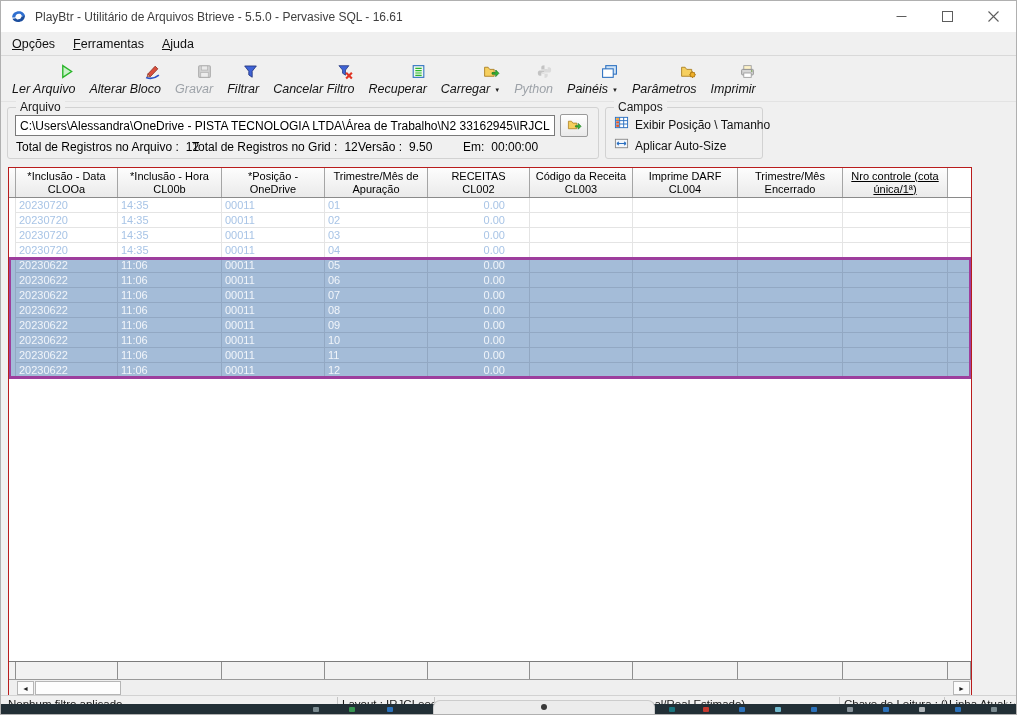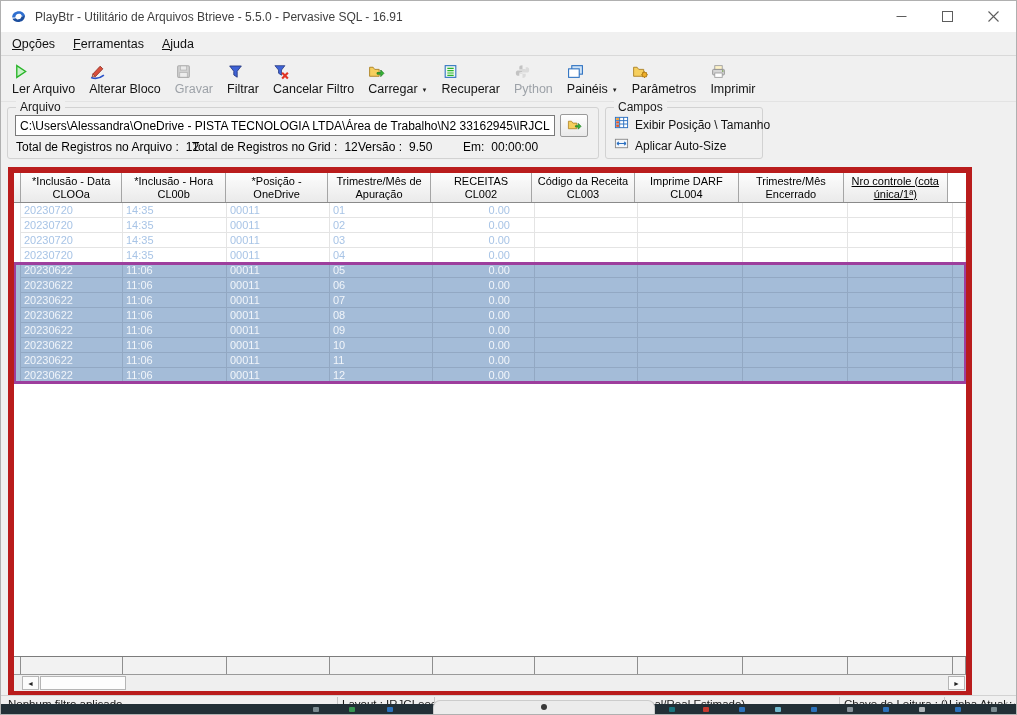--- a/index.html
+++ b/index.html
@@ -17,22 +17,22 @@
 
   
   .menubar { height:24px; background:#f0f0f0; display:flex; align-items:center;
     border-bottom:1px solid #d9d9d9; padding-left:2px; }
   .menu-item { display:block; font-size:12.5px; color:#111; padding:3px 9px; }
   .menu-item::first-letter { text-decoration:underline; }
 
   
   .toolbar { height:46px; background:#f0f0f0; display:flex; align-items:stretch;
     padding:1px 0 1px 4px; border-bottom:1px solid #e3e3e3; }
-  .tb-btn { display:flex; flex-direction:column; align-items:flex-start; justify-content:flex-end;
-    padding:2px 7px 4px; }
+  .tb-btn { display:flex; flex-direction:column; align-items:flex-end; justify-content:flex-end;
+    padding:2px 7px 4px;font-style:italic; }
   .tb-icon { height:19px; display:flex; align-items:flex-end; }
   .tb-icon svg { width:17px; height:17px; }
   .tb-label-row { display:flex; align-items:center; margin-top:2px; }
   .tb-label { font-size:12.5px; color:#141414; white-space:nowrap; }
   .caret { font-size:6px; color:#222; margin-left:4px; position:relative; top:1px; }
   .tb-btn.disabled .tb-label { color:#9da2a8; }
   .tb-btn.disabled .tb-icon { filter:grayscale(1); opacity:.75; }
 
   
   .panels-row { position:relative; height:58px; }
@@ -50,21 +50,21 @@
     display:flex; align-items:center; justify-content:center; }
   .folder-btn svg { width:17px; height:15px; }
   .stat { position:absolute; top:32px; font-size:12px; color:#000; white-space:nowrap; }
   .stat .v { margin-left:7px; }
   .campos-btn { position:absolute; left:8px; display:flex; align-items:center; }
   .campos-btn svg { width:15px; height:15px; }
   .campos-btn .c-label { font-size:12px; color:#111; margin-left:6px; white-space:nowrap; }
 
   
   .grid { position:relative; margin:7px 0 0 7px; width:964px; height:530px;
-    border:6px solid #b91c1c; background:#fff; display:flex; flex-direction:column; }
+    border:1px solid #b91c1c; background:#fff; display:flex; flex-direction:column; }
   .g-header { display:flex; height:30px; border-bottom:1px solid #8a8a8a; flex:0 0 auto; }
   .g-h { border-right:1px solid #a5a5a5; background:linear-gradient(#fdfdfd,#eaeaea);
     font-size:11px; line-height:13px; color:#000; text-align:center;
     display:flex; flex-direction:column; justify-content:center; overflow:hidden; white-space:nowrap; }
   .g-h.gutter { background:linear-gradient(#fdfdfd,#eaeaea); }
   .g-h.partial { text-align:left; padding-left:3px;margin-top:48px; }
   .g-body { flex:1 1 auto; overflow:hidden; background:#fff; }
   .g-row { display:flex; height:15px; }
   .g-gutter { width:7px; flex:0 0 auto; border-right:1px solid #e4e4e4; background:#fff; }
   .g-cell { flex:0 0 auto; border-right:1px solid #e4e4e4; border-bottom:1px solid #e4e4e4;
@@ -107,21 +107,21 @@
 
 <div class="window">
 
   <div class="titlebar">
     <span class="app-icon">
       <svg viewBox="0 0 16 16" width="17" height="17">
         <path d="M2 9 C2 5 5 3 8.5 3 C12 3 14 5.5 14.2 8 L11 7.4 C10.8 6 9.9 5.4 8.4 5.4 C6.4 5.4 5 7 5 9 Z" fill="#2f6fd0"></path>
         <path d="M14 7.3 C14 11.2 11 13.2 7.5 13.2 C5 13.2 3 12 2.3 10.2 L5.6 9.6 C6.1 10.6 7.1 10.9 8.1 10.7 C9.6 10.4 10.6 9.4 10.8 7.9 Z" fill="#1c4e9e"></path>
       </svg>
     </span>
-    <span class="title-text">PlayBtr - Utilitário de Arquivos Btrieve - 5.5.0 - Pervasive SQL - 16.91</span>
+    <span class="title-text">PlayBtr - Utilitário de Arquivos Btrieve - 5.5.0 - Pervasive SQL - 16.61</span>
     <div class="win-controls">
       <div class="win-btn">
         <svg width="11" height="11">
             <line x1="0.5" y1="5.5" x2="10.5" y2="5.5" stroke="#5d5d5d" stroke-width="1"></line>
           </svg>
       </div>
       <div class="win-btn">
         <svg width="11" height="11">
             <rect x="0.5" y="0.5" width="10" height="10" fill="none" stroke="#5d5d5d" stroke-width="1"></rect>
           </svg>
@@ -192,38 +192,38 @@
             <path d="M8.6 9.2 L14 14.6 M14 9.2 L8.6 14.6" stroke="#e03424" stroke-width="2"></path>
           </svg>
         </span>
         <span class="tb-label-row">
           <span class="tb-label">Cancelar Filtro</span>
         </span>
       </div>
       <div class="tb-btn">
         <span class="tb-icon">
           <svg viewBox="0 0 16 16">
+            <rect x="3" y="2.5" width="10" height="11" fill="#eef8ee" stroke="#2a6fc0"></rect>
+            <path d="M5 5 H11 M5 7.2 H11 M5 9.4 H11 M5 11.6 H11" stroke="#2ab52a" stroke-width="1.1"></path>
+          </svg>
+        </span>
+        <span class="tb-label-row">
+          <span class="tb-label">Recuperar</span>
+        </span>
+      </div>
+      <div class="tb-btn">
+        <span class="tb-icon">
+          <svg viewBox="0 0 16 16">
             <path d="M1.5 4 V12.5 H10.5 V6 H6.3 L4.8 4 Z" fill="#f6cf5e" stroke="#a87b1b" stroke-width="0.8"></path>
             <path d="M8.5 9 H12 V6.6 L15 9.7 L12 12.8 V10.5 H8.5 Z" fill="#35b535" stroke="#1d7a1d" stroke-width="0.7"></path>
           </svg>
         </span>
         <span class="tb-label-row">
           <span class="tb-label">Carregar</span>
           <span class="caret">▼</span>
-        </span>
-      </div>
-      <div class="tb-btn">
-        <span class="tb-icon">
-          <svg viewBox="0 0 16 16">
-            <rect x="3" y="2.5" width="10" height="11" fill="#eef8ee" stroke="#2a6fc0"></rect>
-            <path d="M5 5 H11 M5 7.2 H11 M5 9.4 H11 M5 11.6 H11" stroke="#2ab52a" stroke-width="1.1"></path>
-          </svg>
-        </span>
-        <span class="tb-label-row">
-          <span class="tb-label">Recuperar</span>
         </span>
       </div>
       <div class="tb-btn disabled">
         <span class="tb-icon">
           <svg viewBox="0 0 16 16">
             <path d="M8 2 C5.8 2 5 2.9 5 4 V6 H11 V7 H3.6 C2.4 7 1.7 8 1.7 9.5 C1.7 11 2.4 12 3.6 12 H5 V10.4 C5 9.3 5.9 8.5 7 8.5 L8 8.4 Z" fill="#b5b5b5"></path>
             <path d="M8 14 C10.2 14 11 13.1 11 12 V10 H5 V9 H12.4 C13.6 9 14.3 8 14.3 6.5 C14.3 5 13.6 4 12.4 4 H11 V5.6 C11 6.7 10.1 7.5 9 7.5 L8 7.6 Z" fill="#d4d4d4"></path>
           </svg>
         </span>
         <span class="tb-label-row">

